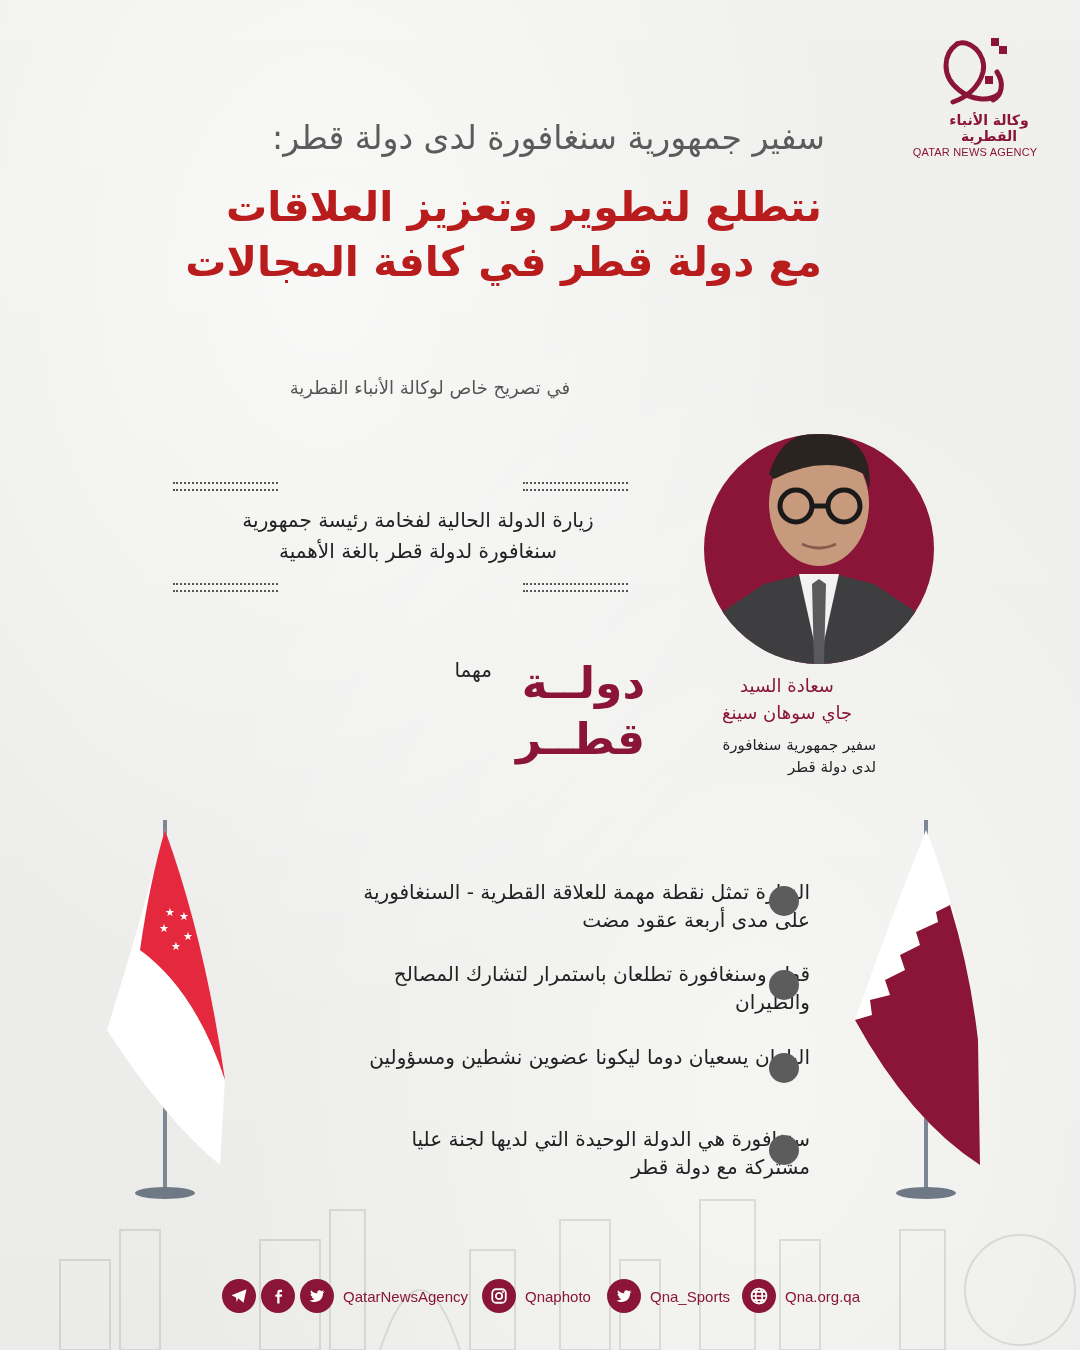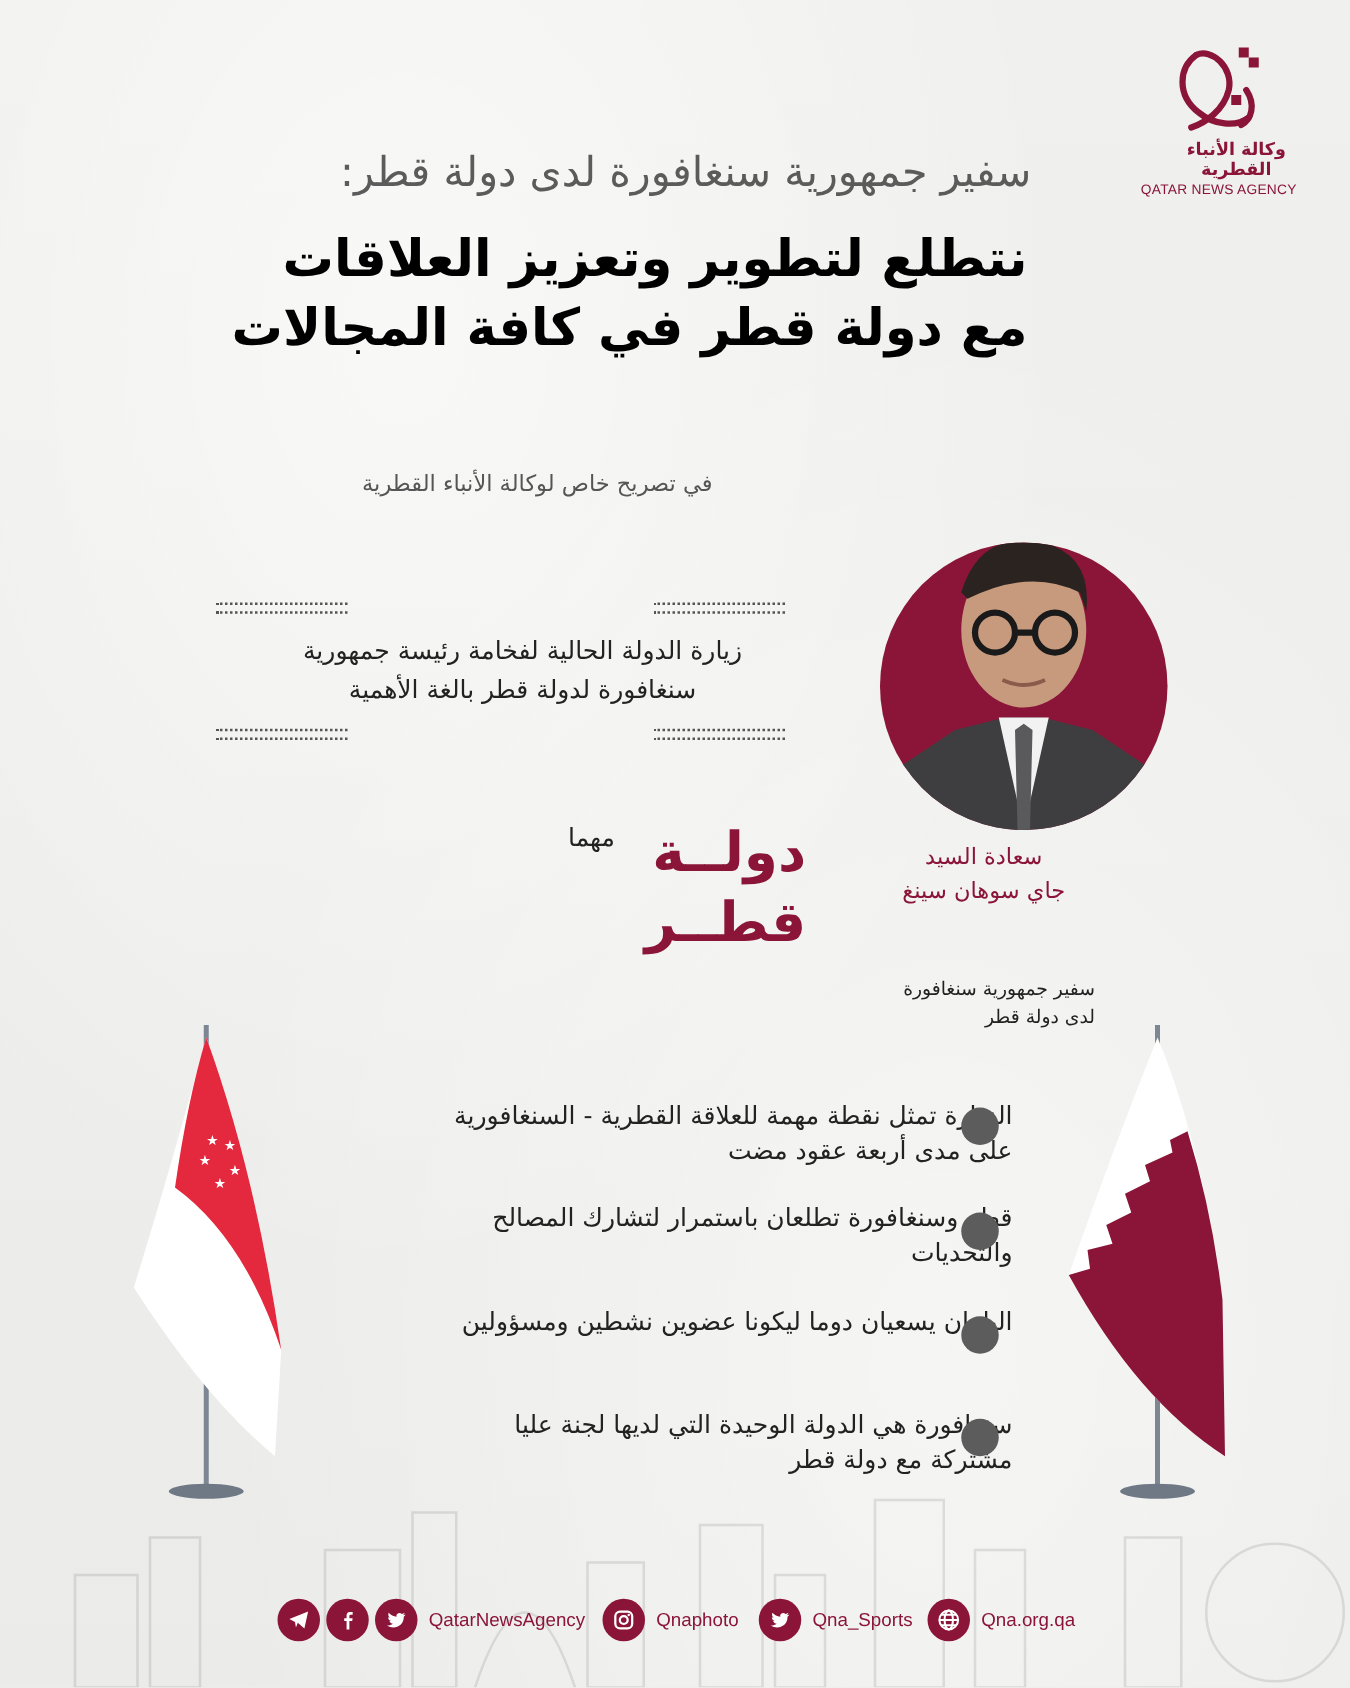--- a/index.html
+++ b/index.html
@@ -18,41 +18,41 @@
   .rtl { direction: rtl; }
 
   
   .logo { left: 900px; top: 32px; width: 150px; height: 130px; text-align: center; }
   .logo svg { display: block; margin: 0 auto; }
   .logo-ar { font-size: 14px; color: #8a1538; font-weight: bold; direction: rtl; margin-top: 2px; margin-left: 28px; }
   .logo-en { font-family: "Liberation Sans", sans-serif; font-size: 11px; color: #8a1538; font-weight: normal; letter-spacing: 0.2px; margin-top: 2px; }
 
   
   .subtitle { right: 255px; top: 118px; width: 600px; text-align: right; font-size: 33px; color: #5b5b5b; }
-  .title-1, .title-2 { right: 258px; width: 640px; text-align: right; font-size: 41px; font-weight: bold; color: #000000; }
+  .title-1, .title-2 { right: 258px; width: 640px; text-align: right; font-size: 41px; font-weight: bold; color: #b91c1c; }
   .title-1 { top: 183px; }
   .title-2 { top: 238px; }
 
   .source-note { right: 510px; top: 377px; width: 400px; text-align: right; font-size: 18px; color: #555; }
 
   
   .dots { height: 9px; border-top: 2px dotted #555; border-bottom: 2px dotted #555; width: 105px; }
 
   .quote { right: 452px; top: 505px; width: 420px; text-align: center; font-size: 20px; color: #222; line-height: 31px; }
 
   
   .qatar-word { left: 520px; top: 655px; width: 125px; text-align: right; font-size: 44px; font-weight: bold; color: #8a1538; line-height: 56px; direction: rtl; }
   .qatar-desc { right: 588px; top: 655px; width: 360px; text-align: right; font-size: 20px; color: #222; line-height: 31px; }
 
   
   .portrait { left: 704px; top: 434px; width: 230px; height: 230px; border-radius: 50%; background: #8a1538; overflow: hidden; }
   .portrait-figure { position: absolute; left: 0; top: 0; }
 
   .amb-title { left: 700px; top: 672px; width: 174px; text-align: center; font-size: 18px; color: #8a1538; line-height: 27px; }
-  .amb-role { left: 700px; top: 734px; width: 176px; text-align: right; font-size: 15px; color: #222; line-height: 22px; margin-top: 46px; }
+  .amb-role { left: 700px; top: 734px; width: 176px; text-align: right; font-size: 15px; color: #222; line-height: 22px; }
 
   
   .bullet { right: 270px; width: 540px; text-align: right; font-size: 20px; line-height: 28px; color: #222; }
   .bullet-dot { width: 30px; height: 30px; border-radius: 50%; background: #5c5c5c; }
 
   
   .footer-item { display: flex; align-items: center; gap: 5px; position: absolute; top: 1279px; }
   .soc { width: 34px; height: 34px; border-radius: 50%; background: #8a1538; display: flex; align-items: center; justify-content: center; }
   .soc-label { font-family: "Liberation Sans", sans-serif; font-size: 15px; color: #8a1538; margin-left: 4px; }
 
@@ -165,21 +165,21 @@
 </svg>
 
 <div class="abs bullet rtl" style="top:878px;">
   <div>الزيارة تمثل نقطة مهمة للعلاقة القطرية - السنغافورية</div>
   <div>على مدى أربعة عقود مضت</div>
 </div>
 <div class="abs bullet-dot" style="left:769px; top:886px;"></div>
 
 <div class="abs bullet rtl" style="top:960px;">
   <div>قطر وسنغافورة تطلعان باستمرار لتشارك المصالح</div>
-  <div>والتحديات</div>
+  <div>والطيران</div>
 </div>
 <div class="abs bullet-dot" style="left:769px; top:970px;"></div>
 
 <div class="abs bullet rtl" style="top:1043px;">
   <div>البلدان يسعيان دوما ليكونا عضوين نشطين ومسؤولين</div>
 </div>
 <div class="abs bullet-dot" style="left:769px; top:1053px;"></div>
 
 <div class="abs bullet rtl" style="top:1125px;">
   <div>سنغافورة هي الدولة الوحيدة التي لديها لجنة عليا</div>

